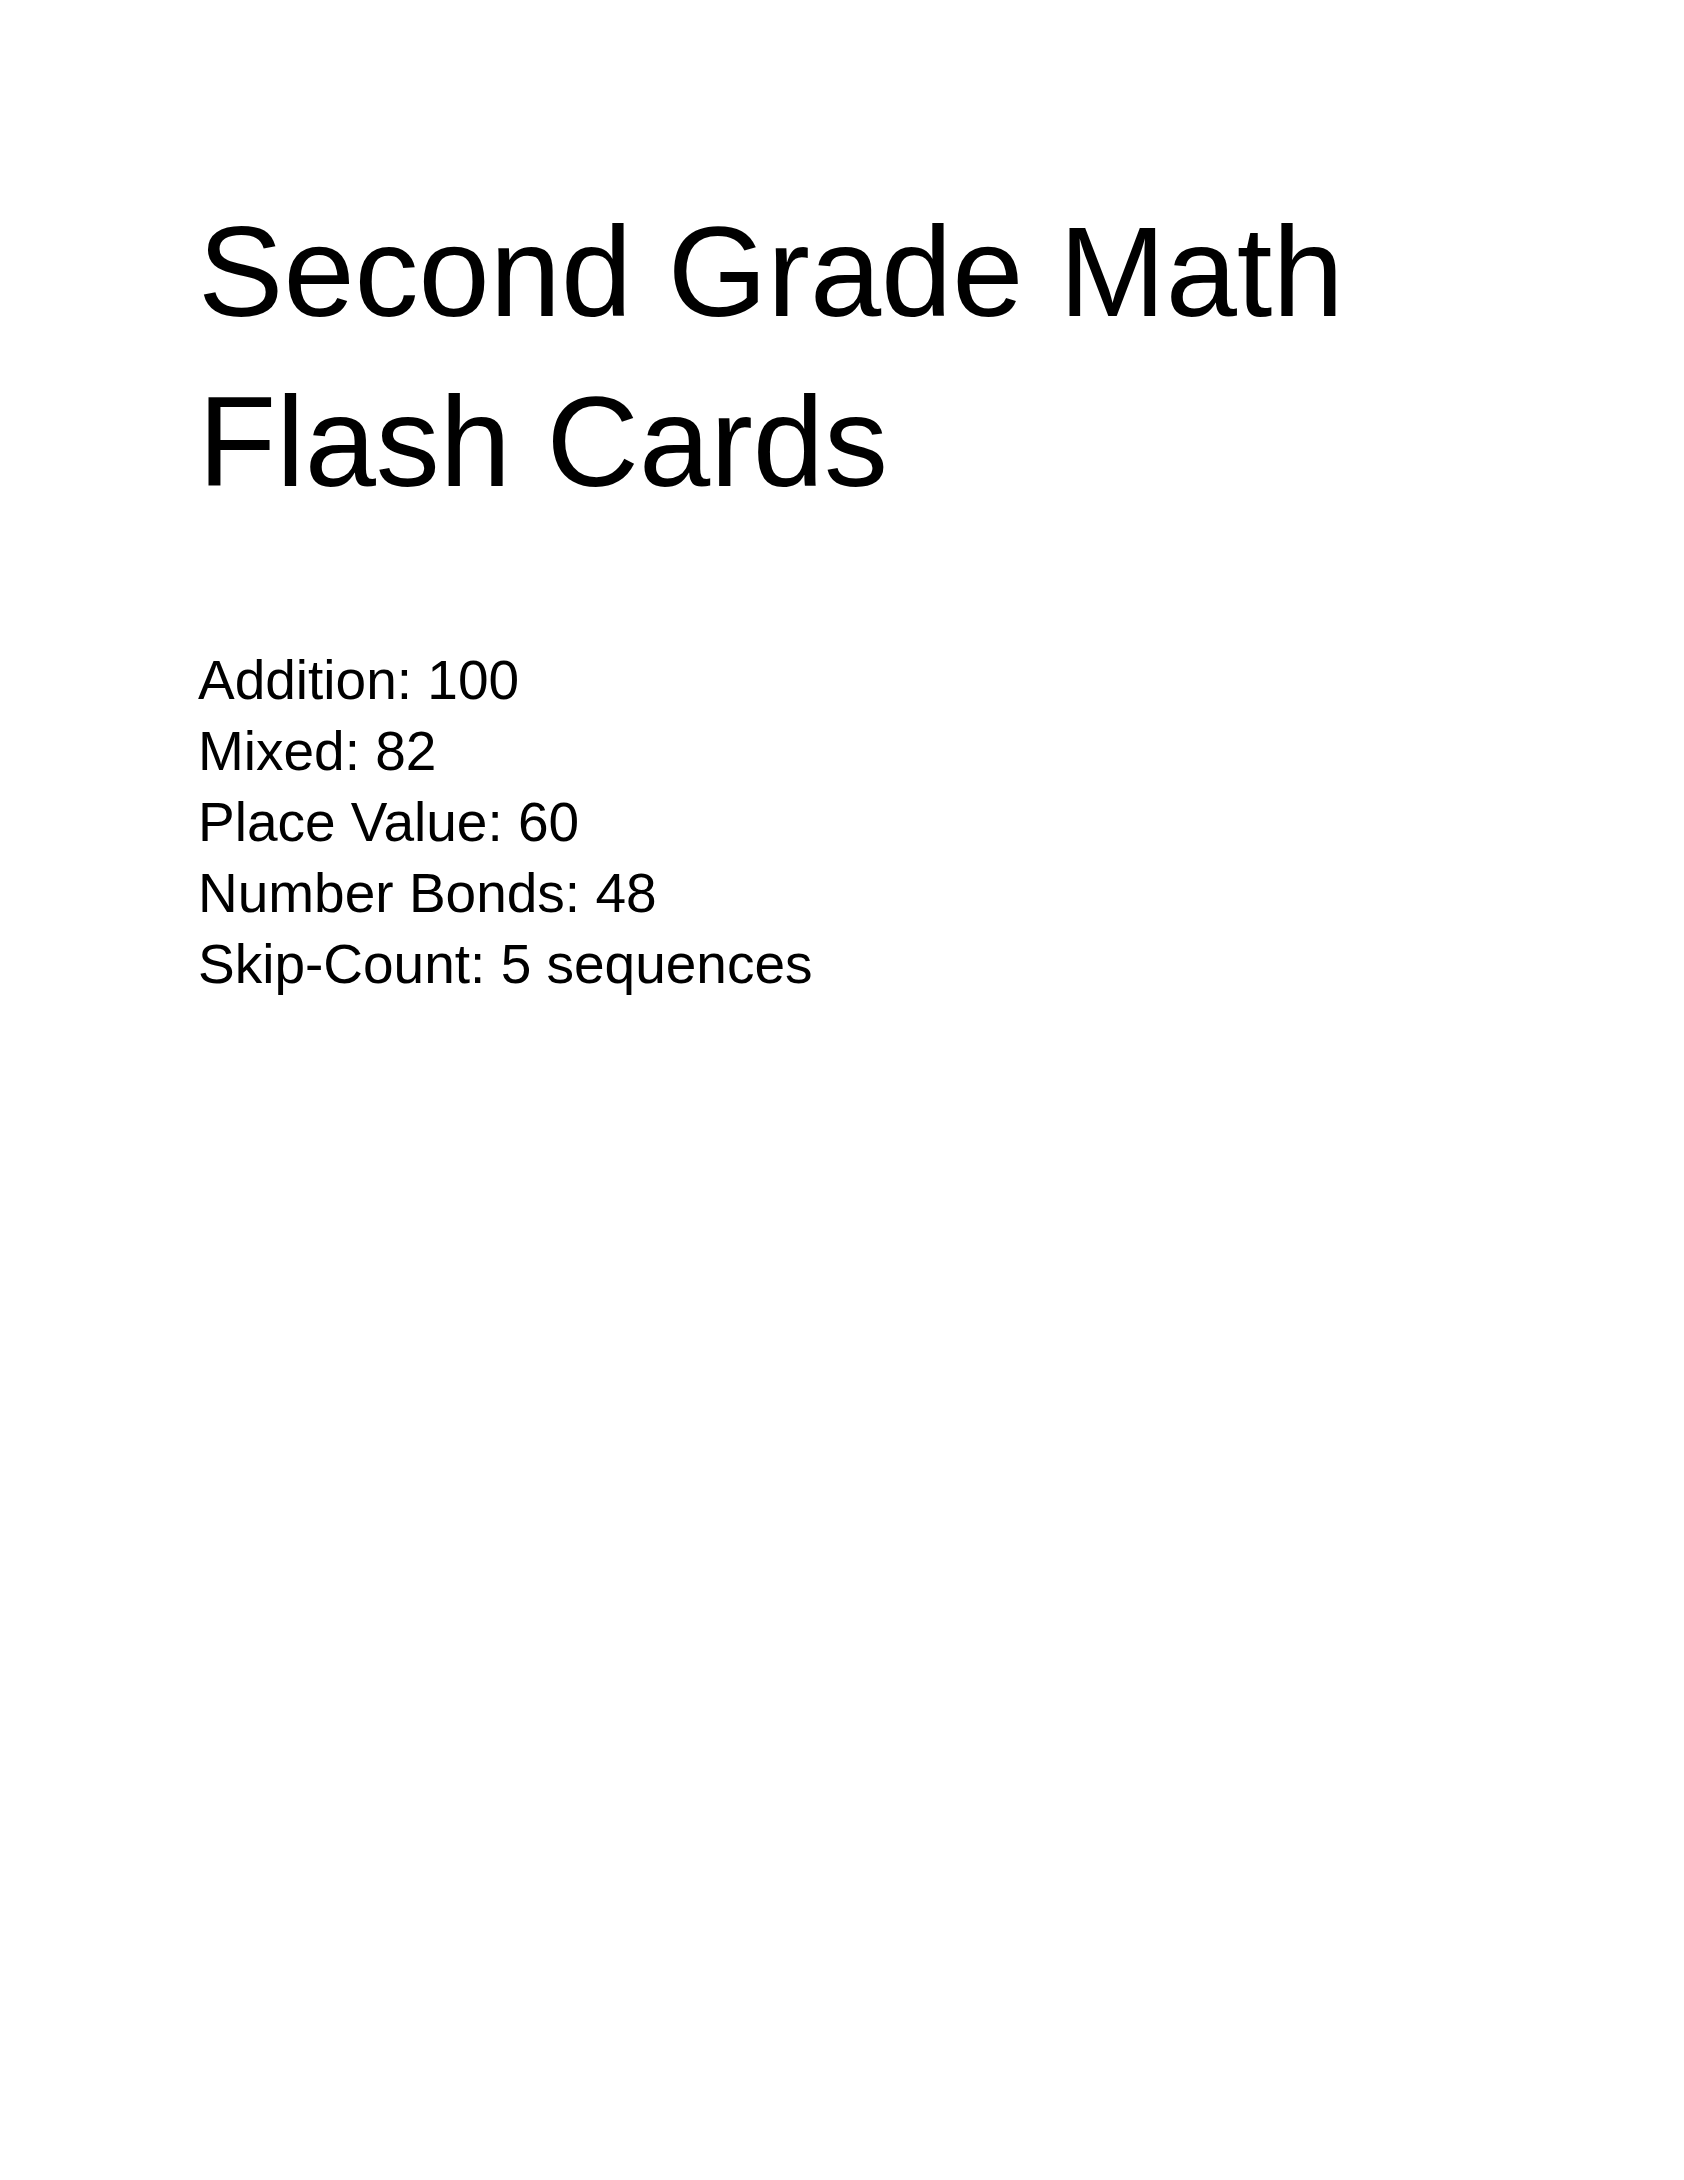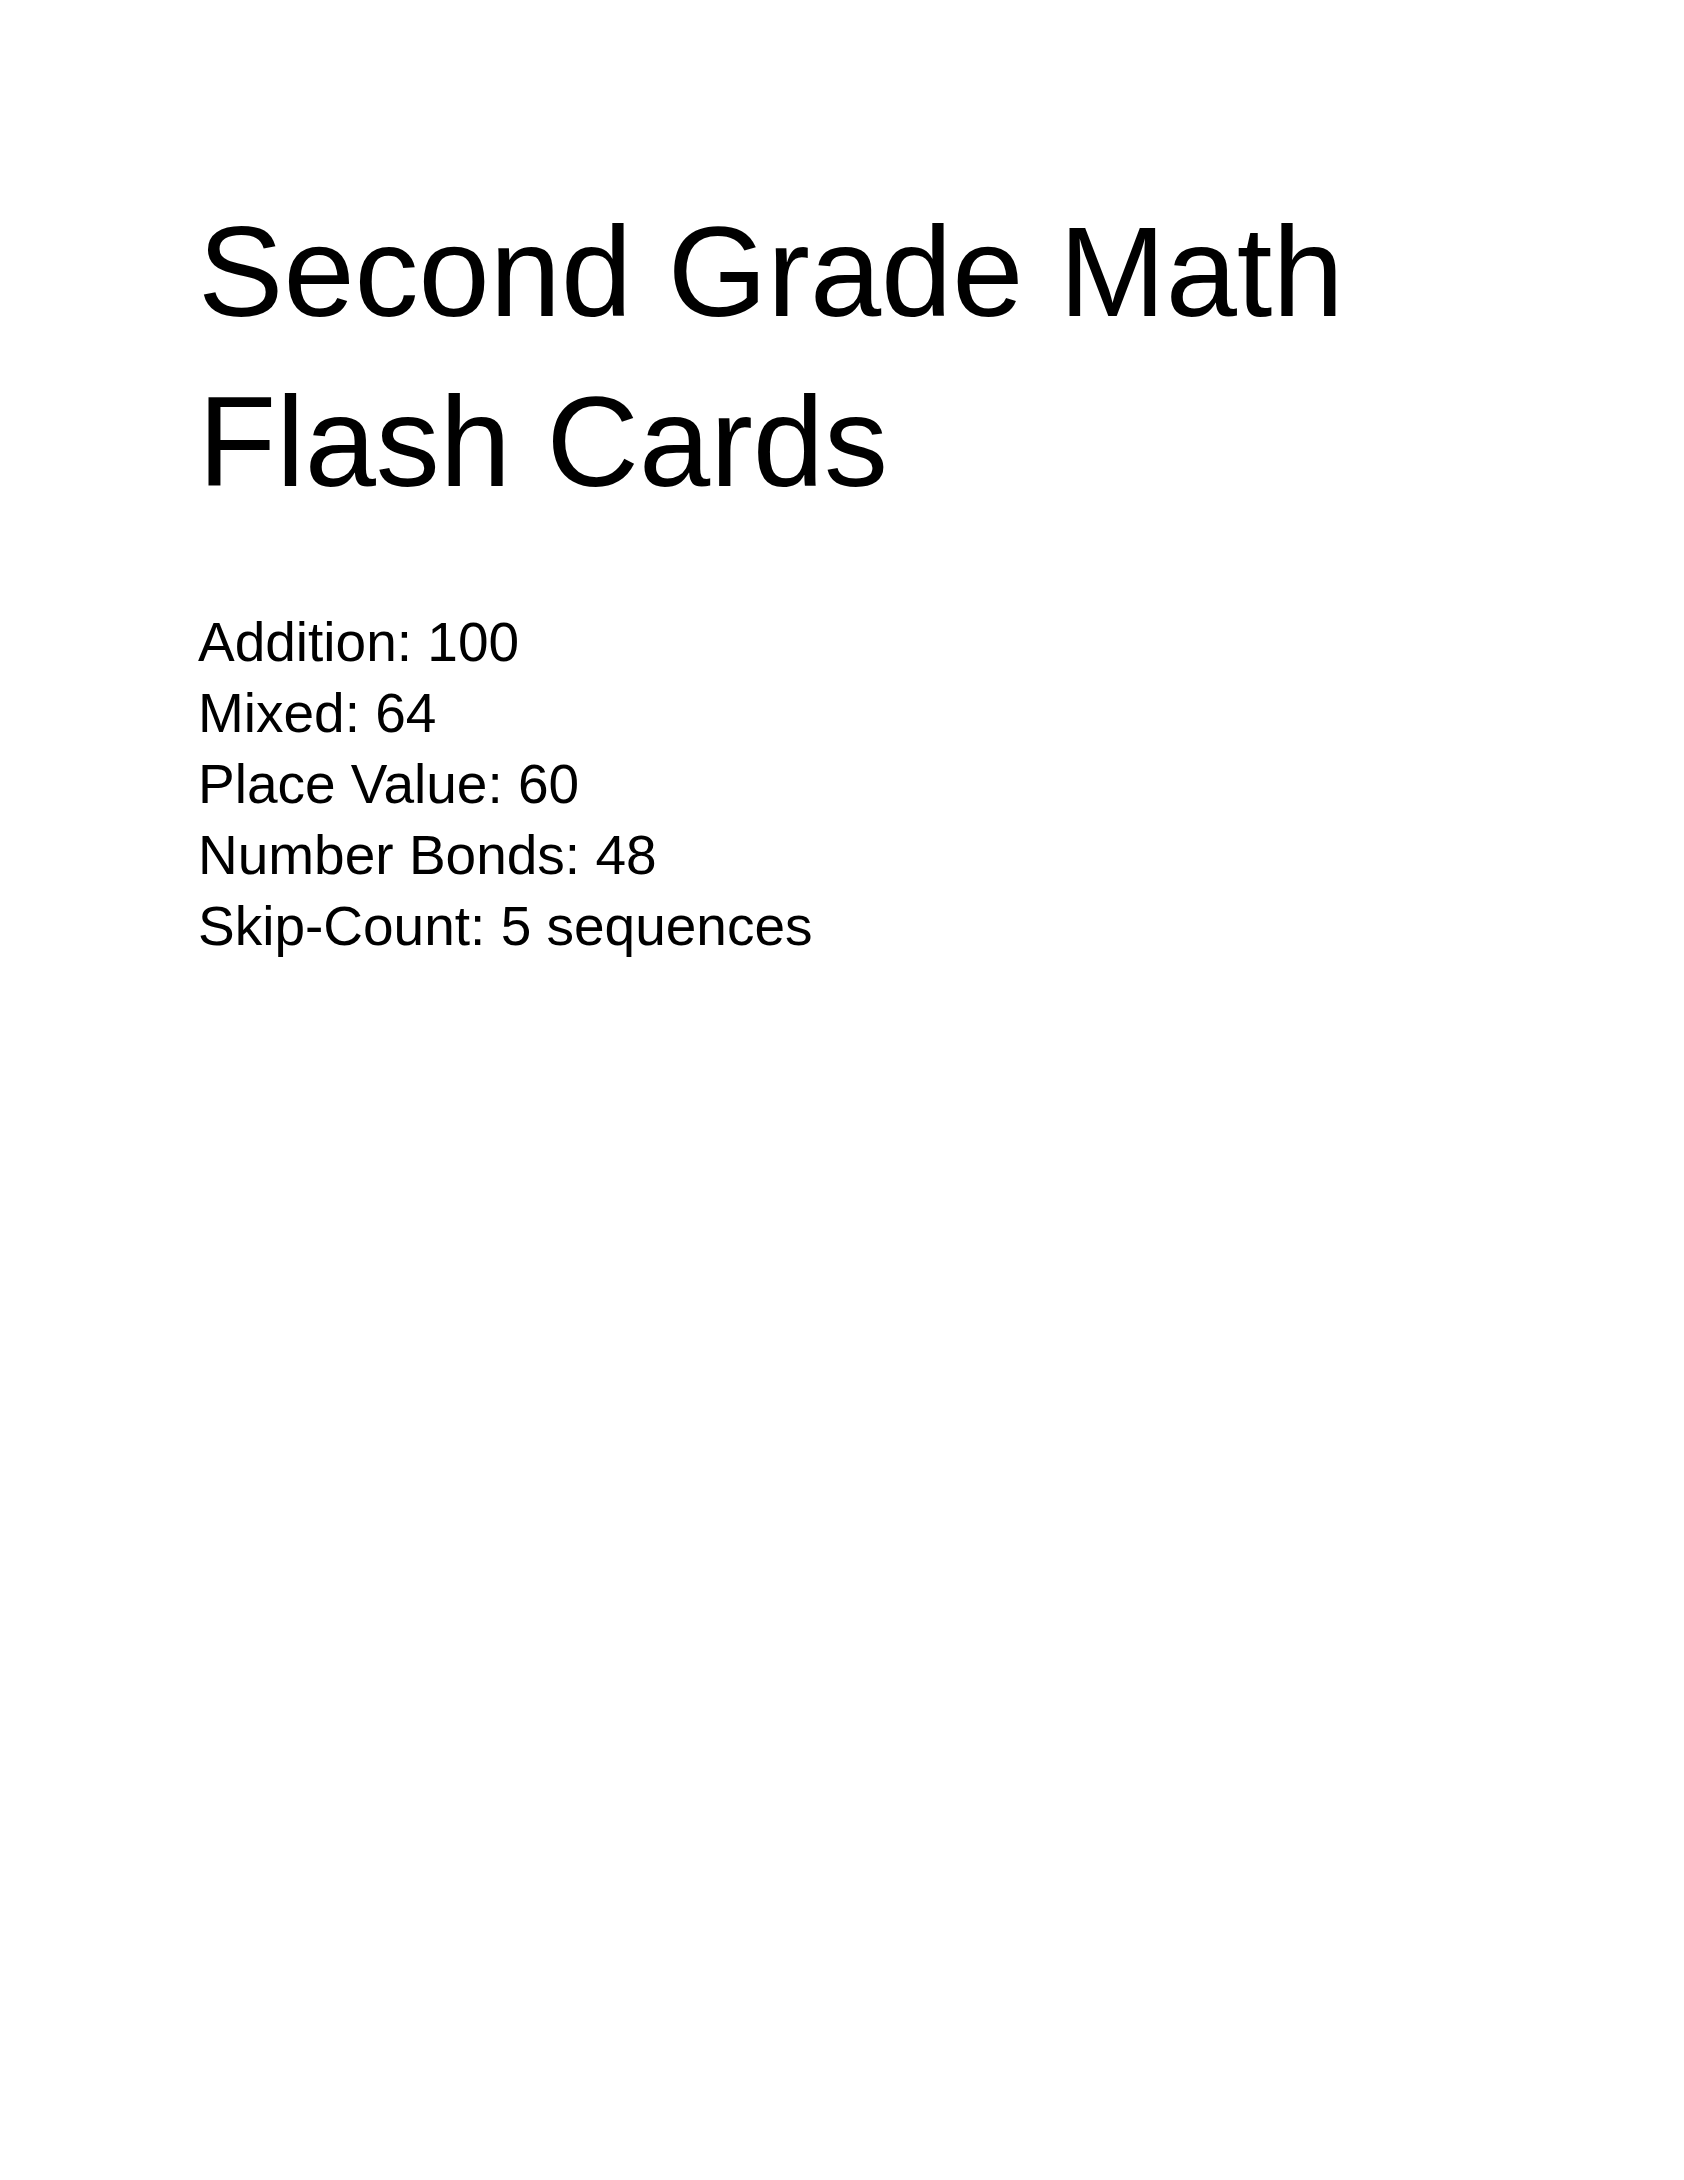--- a/index.html
+++ b/index.html
@@ -32,39 +32,39 @@
     margin: 200px 0 0 0;
     font-size: 74px;
     line-height: 98px;
     font-weight: 400;
     white-space: pre-wrap; 
   }
   .quote .bold-run {
     font-weight: 700;
   }
   .counts {
-    margin-top: 80px;
+    margin-top: 118px;
     font-size: 55px;
     line-height: 71px;
     font-weight: 400;
   }
   .count-line {
     margin: 0;
   }
 </style>
 </head>
 <body>
 
 <div class="page">
 
   <h1 class="doc-title">Second Grade Math Flash Cards</h1>
 
 
   <div class="counts">
     <div class="count-line">Addition: 100</div>
-    <div class="count-line">Mixed: 64</div>
+    <div class="count-line">Mixed: 82</div>
     <div class="count-line">Place Value: 60</div>
     <div class="count-line">Number Bonds: 48</div>
     <div class="count-line">Skip-Count: 5 sequences</div>
   </div>
 
 </div>
 
 
 </body></html>

